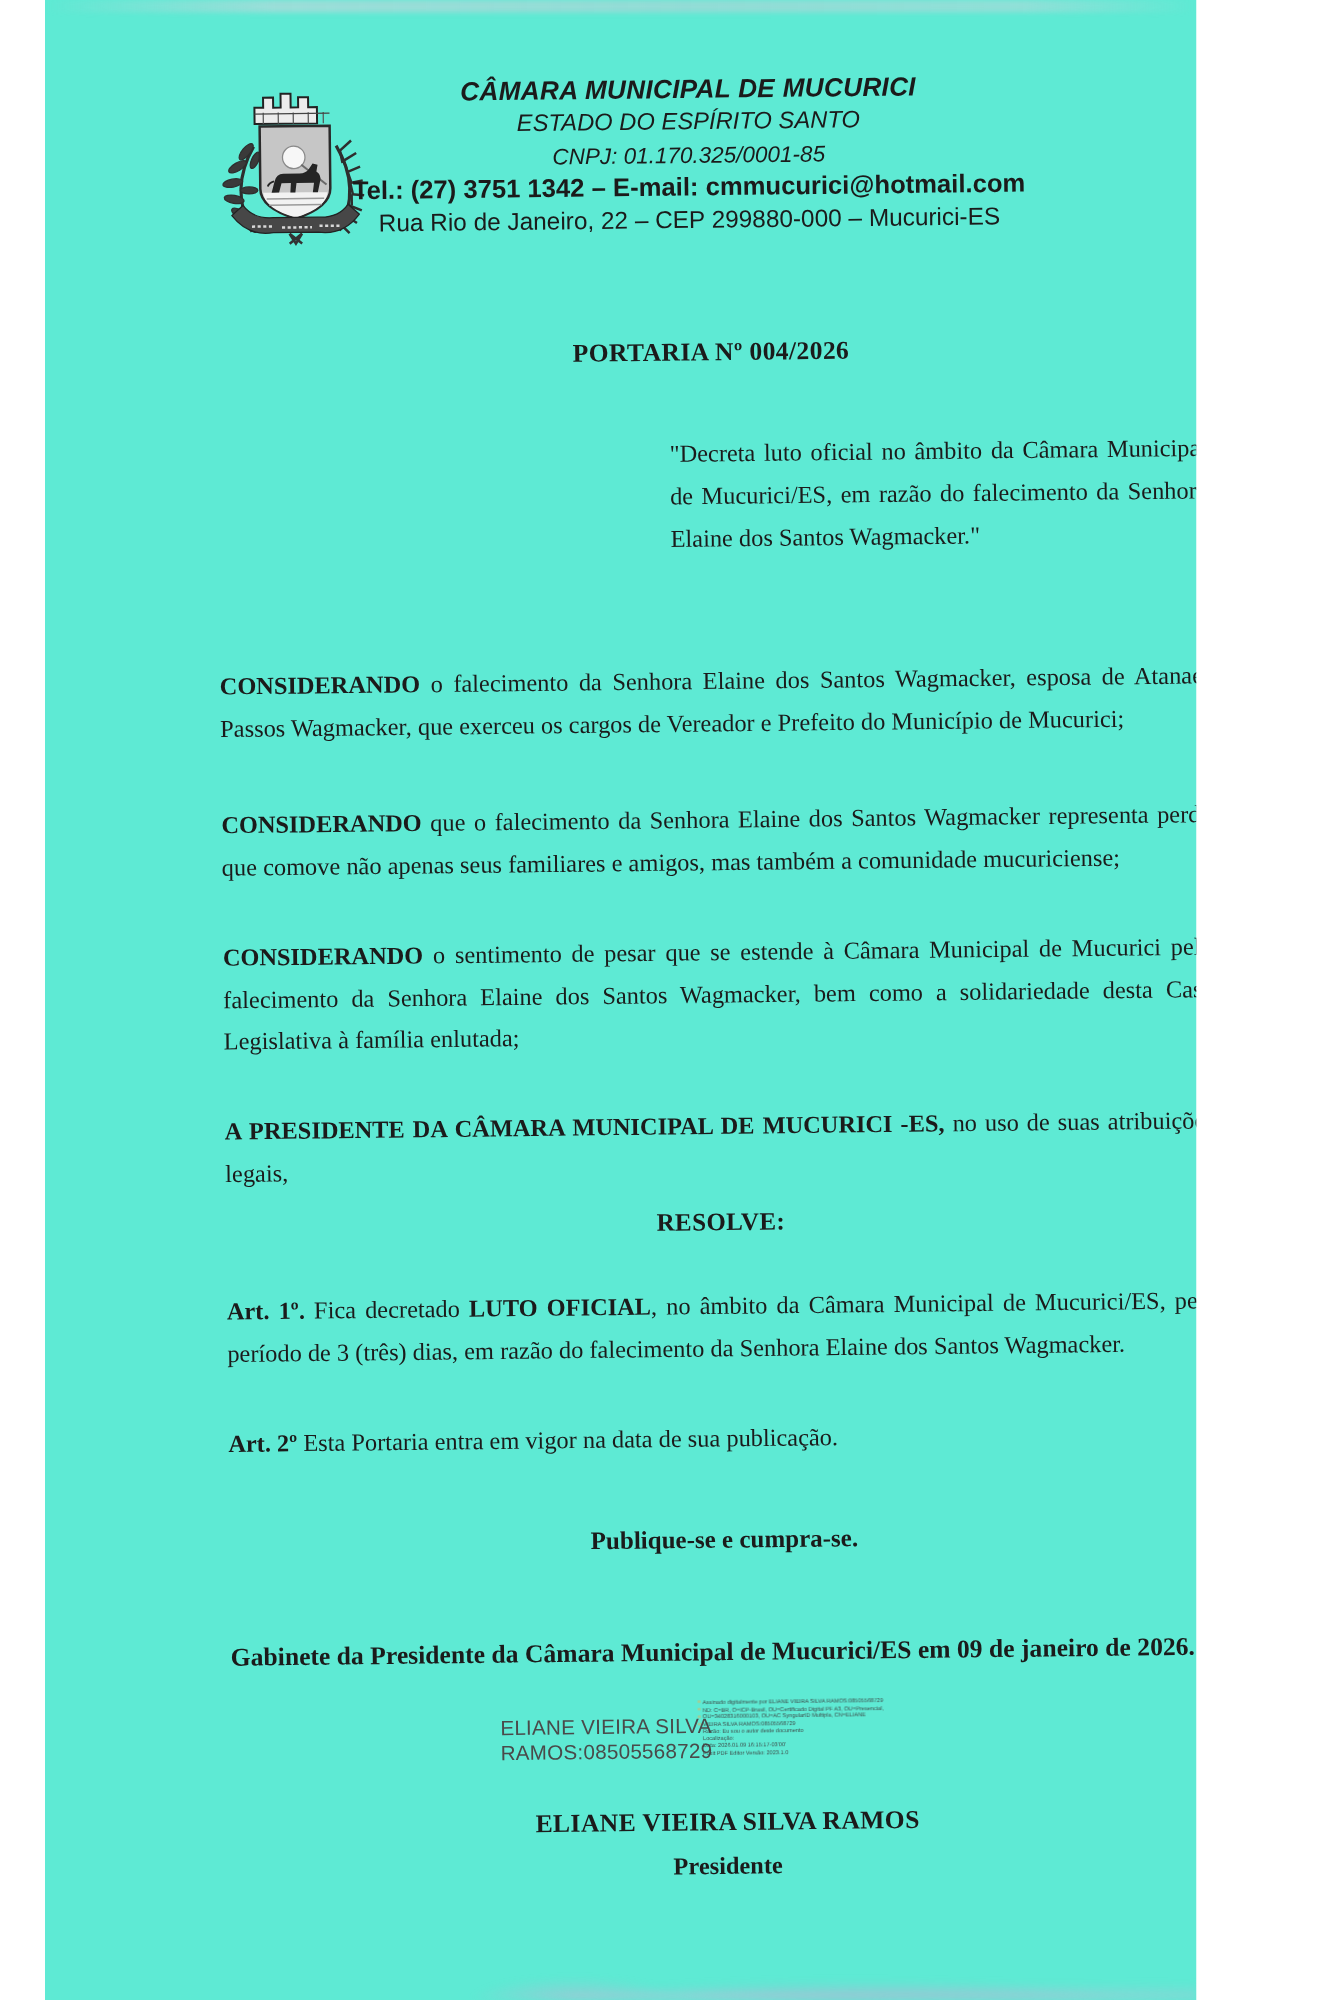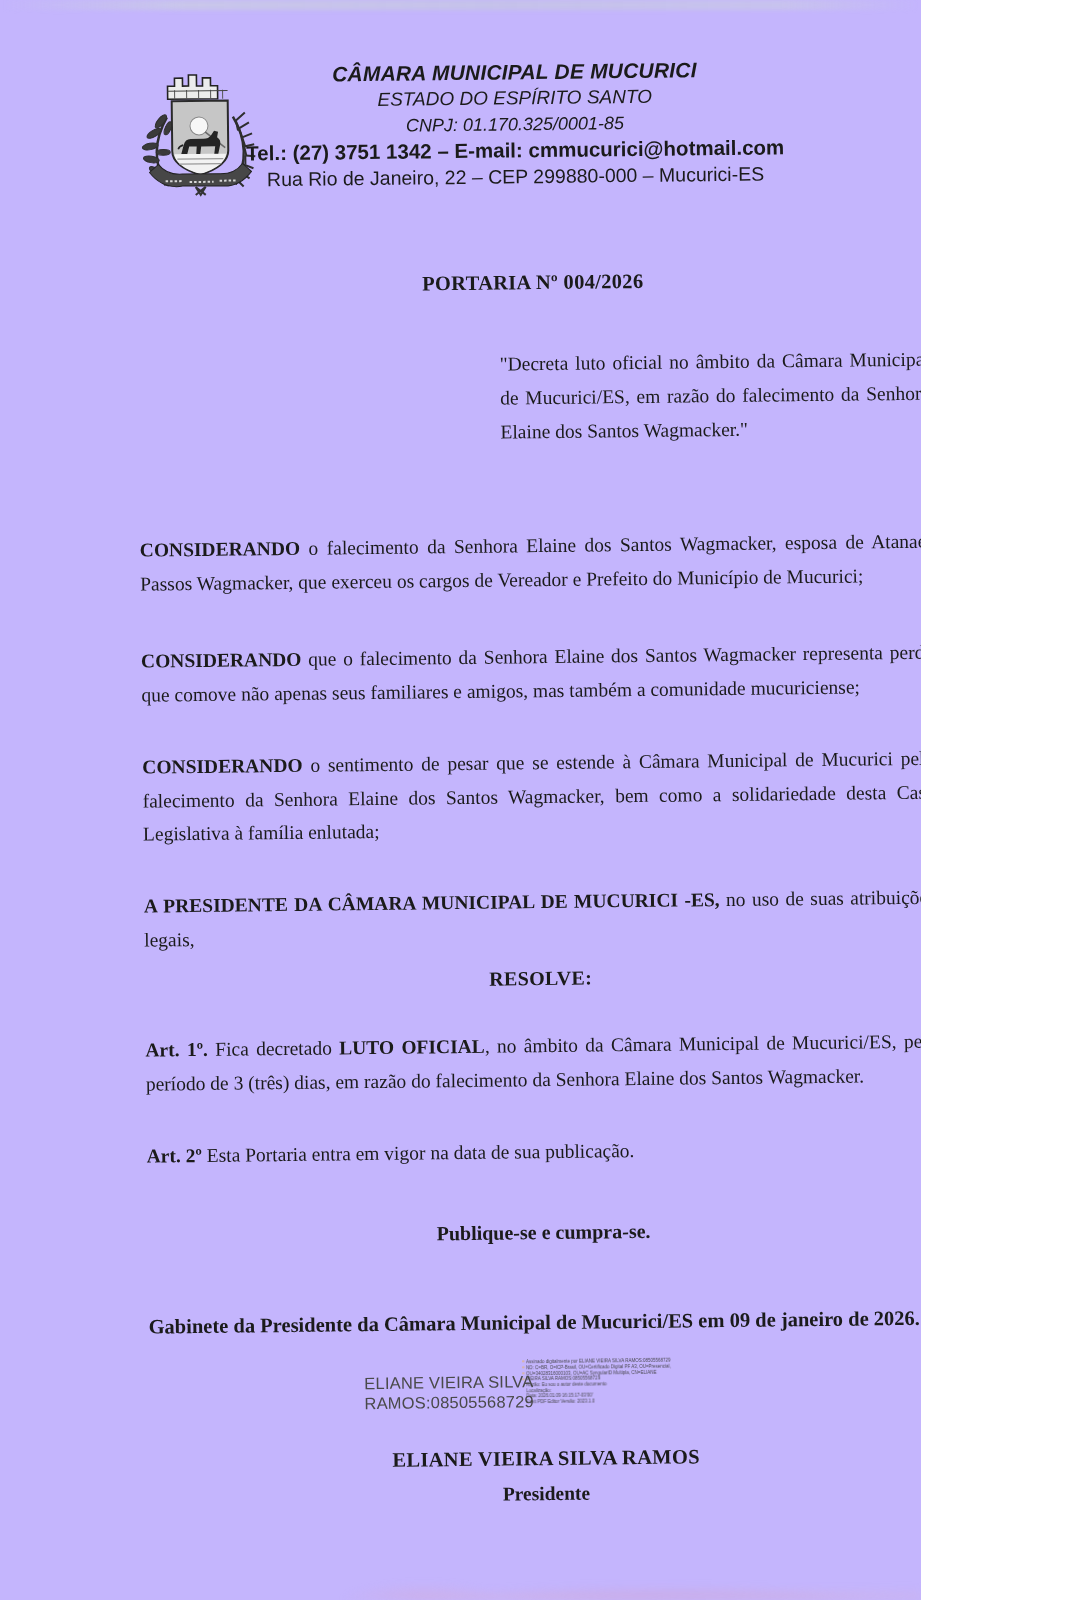--- a/index.html
+++ b/index.html
@@ -1,19 +1,20 @@
 <!DOCTYPE html>
 <html><head>
 <meta charset="utf-8">
 <style>
   html,body{margin:0;padding:0;background:#ffffff;}
   #page{
     position:relative;width:921px;height:1600px;overflow:hidden;
-    background:#c4b5fd;color:#1b1b1b;
+    background:#5eead4;color:#1b1b1b;
     font-family:"Liberation Serif", serif;
+    margin-left:36px;
   }
   #tilt{position:absolute;inset:0;transform:rotate(-0.65deg);transform-origin:50% 52%;}
   
   .top-streak{position:absolute;top:0;left:0;right:0;height:10px;
     background:linear-gradient(90deg,rgba(210,216,222,0) 0%,rgba(205,212,220,.55) 20%,rgba(198,206,215,.5) 55%,rgba(205,212,220,.45) 85%,rgba(210,216,222,0) 100%);
     filter:blur(2px);}
   .bottom-smudge{position:absolute;bottom:0;left:0;right:0;height:42px;
     background:
       radial-gradient(120px 26px at 46% 100%, rgba(214,170,214,.45), rgba(214,170,214,0) 70%),
       radial-gradient(300px 22px at 70% 100%, rgba(206,160,210,.40), rgba(206,160,210,0) 75%),

